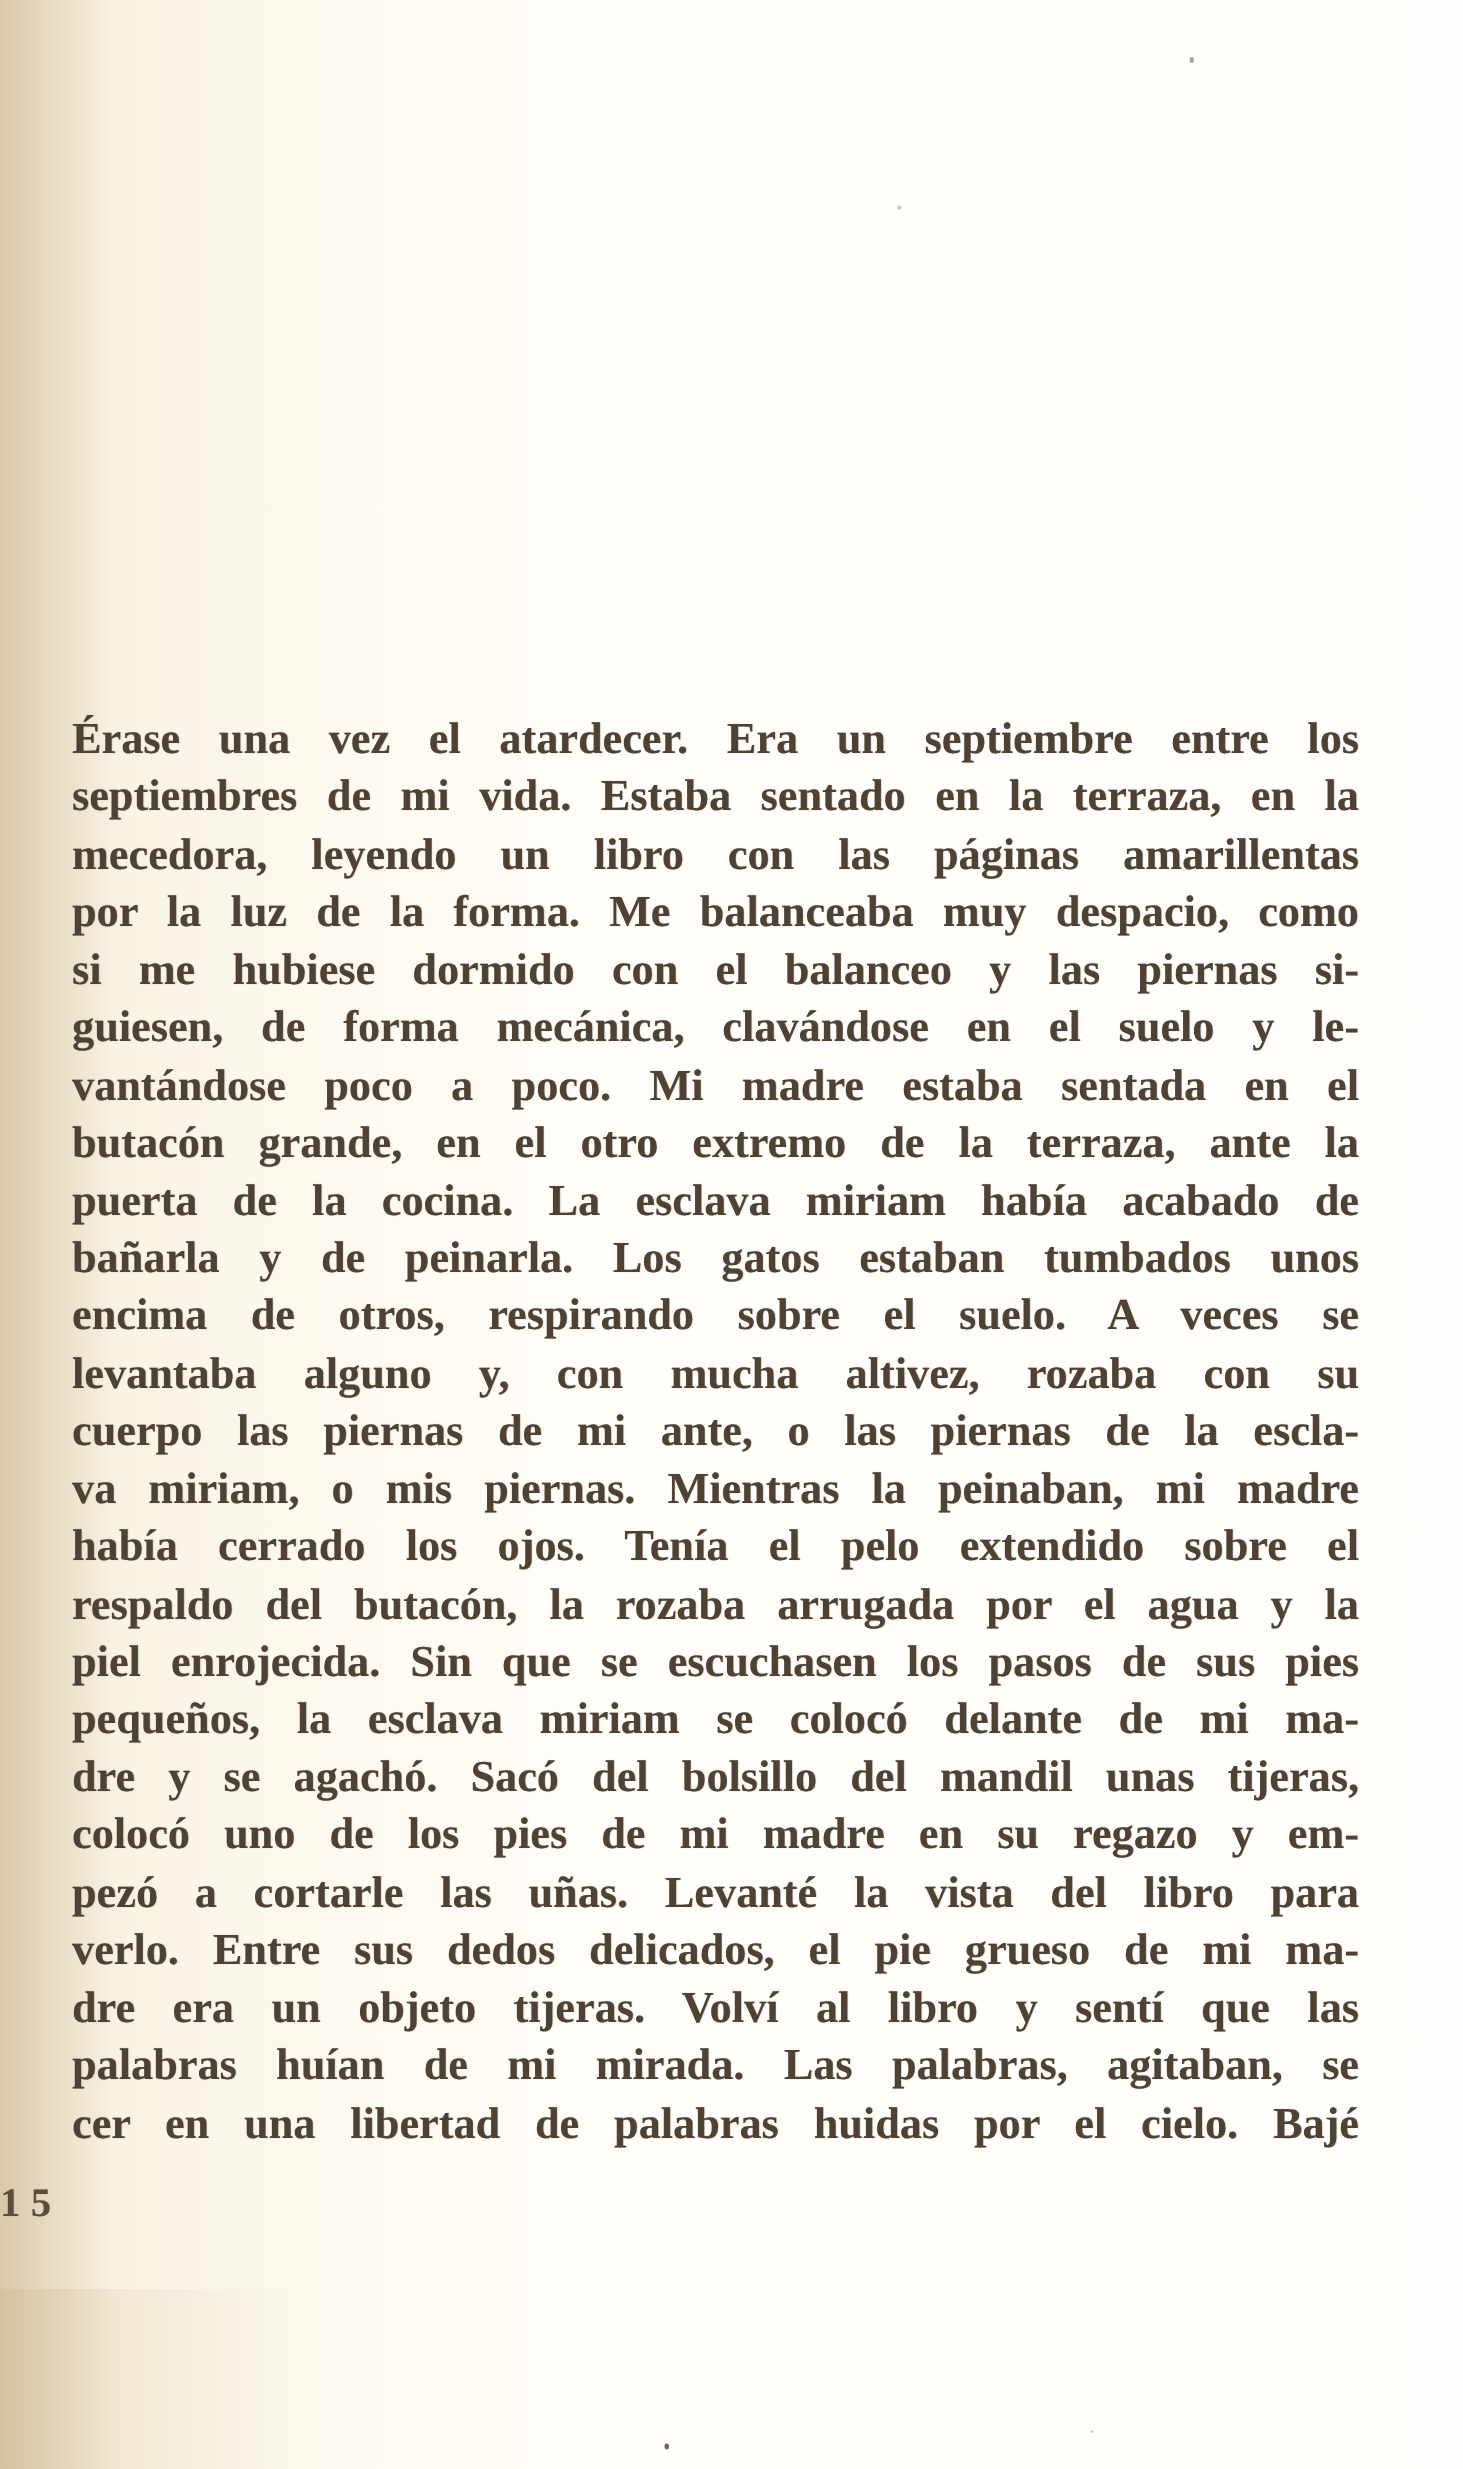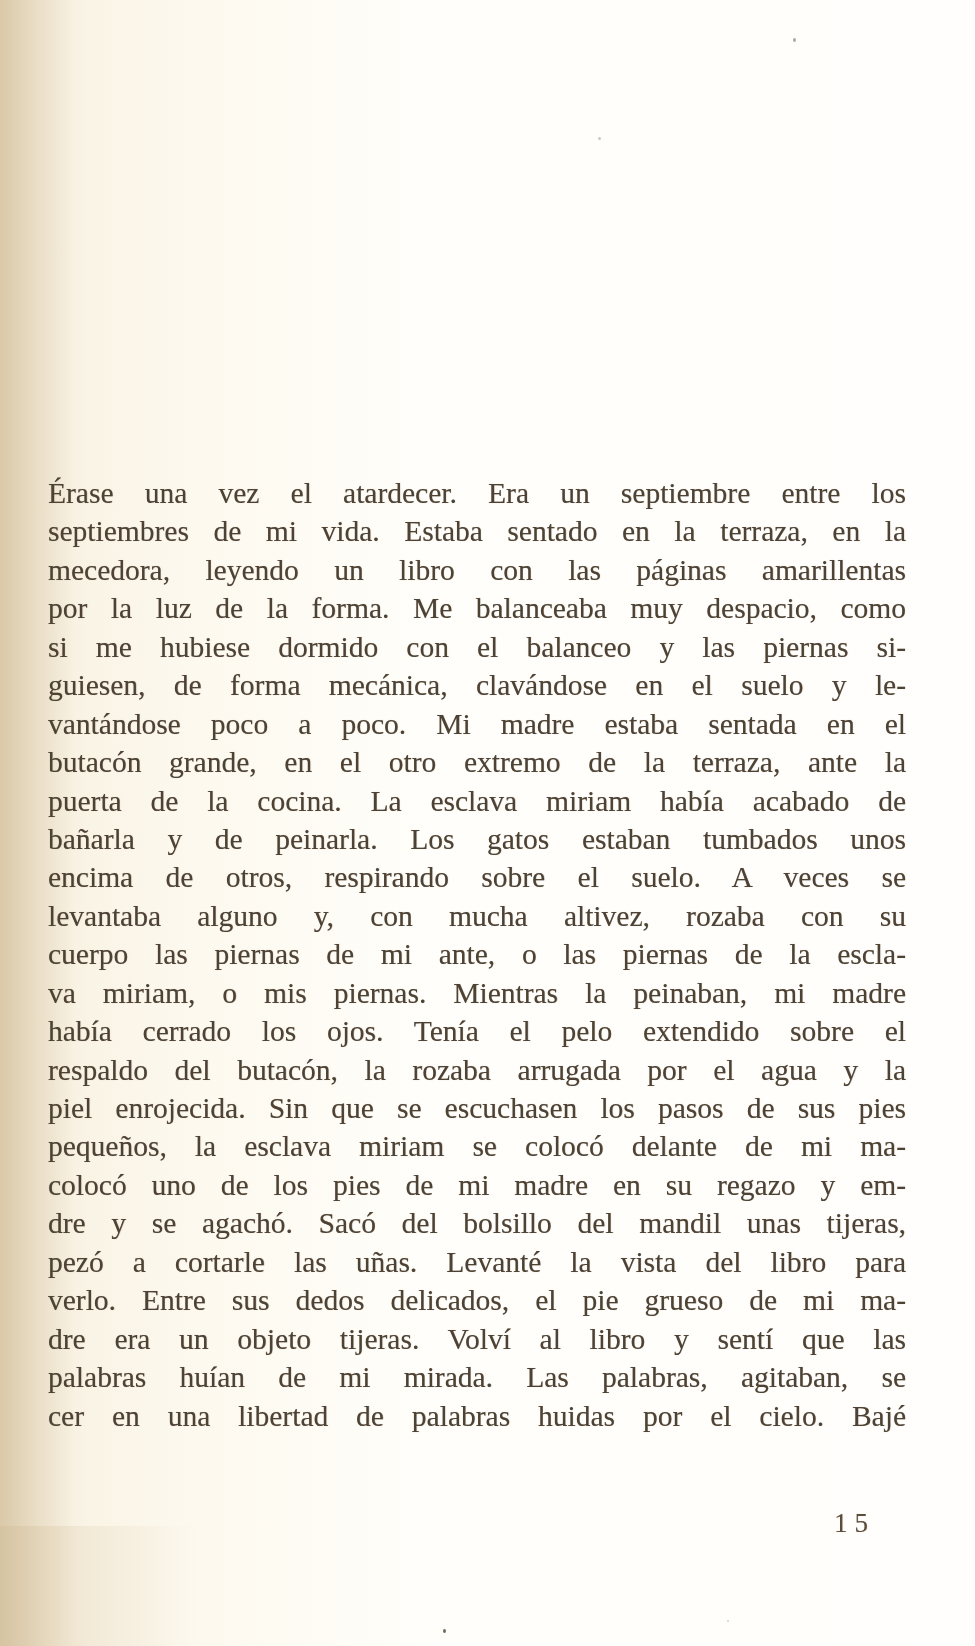--- a/index.html
+++ b/index.html
@@ -17,20 +17,21 @@
       #f5edda 35px,
       #faf4e6 90px,
       #fdf9ef 200px,
       #fffefa 430px,
       #fffefc 100%);
     font-family: "Liberation Serif", "DejaVu Serif", serif;
   }
   .page {
     position: absolute;
     inset: 0;
+    font-weight: bold;
   }
   
   .edge-shadow {
     position: absolute;
     left: 0; top: 0; bottom: 0;
     width: 80px;
     background: linear-gradient(90deg, rgba(193,170,130,0.45), rgba(193,170,130,0.0) 75px);
     pointer-events: none;
   }
   .edge-shadow-bottom {
@@ -53,23 +54,23 @@
   .text-line {
     text-align: justify;
     text-align-last: justify;
     white-space: normal;
     height: 38.45px;
     overflow: visible;
   }
   .folio {
     position: absolute;
     left: 0;
-    top: 1508px;
+    top: 1453px;
     width: 875px;
-    text-align: right;
+    text-align: left;
     color: #5c4c3a;
     font-size: 27px;
     letter-spacing: 7px;
     text-shadow: 0.3px 0.3px 0.7px rgba(92,76,58,0.4);
   }
   
   .speck { position: absolute; border-radius: 50%; pointer-events: none; }
   .speck-1 { left: 793px; top: 38px;   width: 3px; height: 4px; background: #8a8070; opacity: .7; }
   .speck-2 { left: 598px; top: 137px;  width: 3px; height: 3px; background: #b0a58f; opacity: .6; }
   .speck-3 { left: 443px; top: 1629px; width: 3px; height: 4px; background: #55503f; opacity: .85; }
@@ -94,22 +95,22 @@
     <div class="text-line">puerta de la cocina. La esclava miriam había acabado de</div>
     <div class="text-line">bañarla y de peinarla. Los gatos estaban tumbados unos</div>
     <div class="text-line">encima de otros, respirando sobre el suelo. A veces se</div>
     <div class="text-line">levantaba alguno y, con mucha altivez, rozaba con su</div>
     <div class="text-line">cuerpo las piernas de mi ante, o las piernas de la escla-</div>
     <div class="text-line">va miriam, o mis piernas. Mientras la peinaban, mi madre</div>
     <div class="text-line">había cerrado los ojos. Tenía el pelo extendido sobre el</div>
     <div class="text-line">respaldo del butacón, la rozaba arrugada por el agua y la</div>
     <div class="text-line">piel enrojecida. Sin que se escuchasen los pasos de sus pies</div>
     <div class="text-line">pequeños, la esclava miriam se colocó delante de mi ma-</div>
+    <div class="text-line">dre y se agachó. Sacó del bolsillo del mandil unas tijeras,</div>
     <div class="text-line">colocó uno de los pies de mi madre en su regazo y em-</div>
-    <div class="text-line">dre y se agachó. Sacó del bolsillo del mandil unas tijeras,</div>
     <div class="text-line">pezó a cortarle las uñas. Levanté la vista del libro para</div>
     <div class="text-line">verlo. Entre sus dedos delicados, el pie grueso de mi ma-</div>
     <div class="text-line">dre era un objeto tijeras. Volví al libro y sentí que las</div>
     <div class="text-line">palabras huían de mi mirada. Las palabras, agitaban, se</div>
     <div class="text-line">cer en una libertad de palabras huidas por el cielo. Bajé</div>
   </div>
 
   <div class="folio">15</div>
 
   <div class="speck speck-1"></div>

